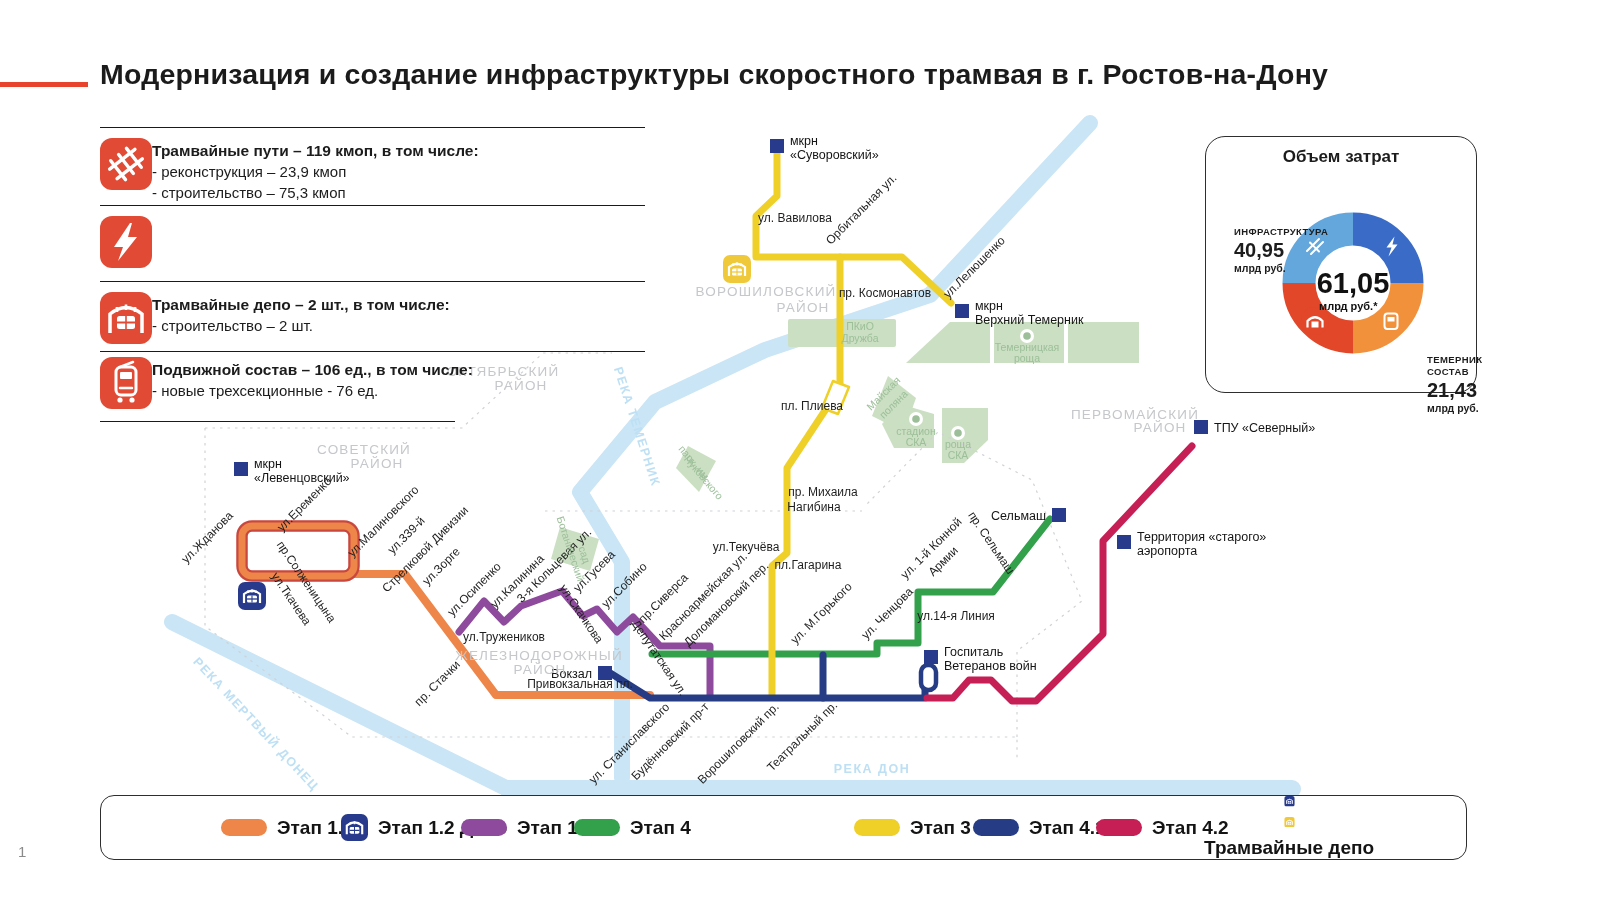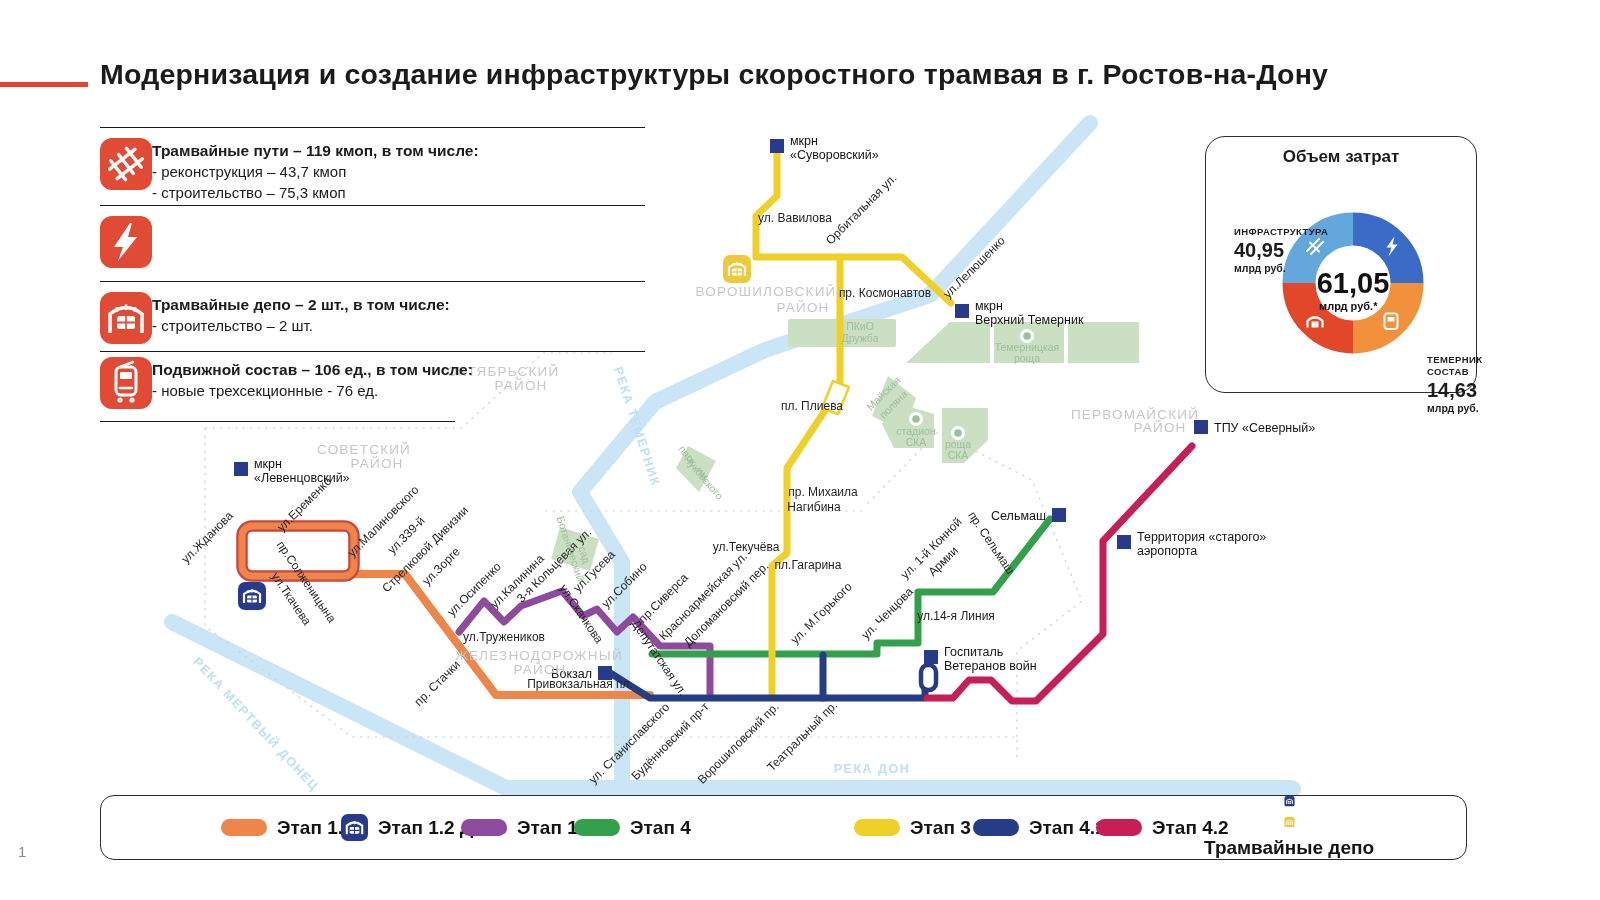--- a/index.html
+++ b/index.html
@@ -259,21 +259,21 @@
       <line x1="10" y1="20" x2="42" y2="20"></line>
           <line x1="10" y1="32" x2="42" y2="32"></line>
       <line x1="16" y1="14" x2="16" y2="38"></line>
           <line x1="26" y1="14" x2="26" y2="38"></line>
           <line x1="36" y1="14" x2="36" y2="38"></line>
         </g>
       </svg>
   </span>
   <div class="info-text">
     <div class="info-title">Трамвайные пути – 119 кмоп, в том числе:</div>
-    <div class="info-line">- реконструкция – 43,7 кмоп</div>
+    <div class="info-line">- реконструкция – 23,9 кмоп</div>
     <div class="info-line">- строительство – 75,3 кмоп</div>
   </div>
 </div>
 
 <div class="info-block" style="top:216px;">
   <span class="info-icon">
     <svg viewBox="0 0 52 52">
         <path d="M30 7 L14 31 h9 l-5 14 L37 21 h-9 l4 -14 z" fill="#fff"></path>
       </svg>
   </span>
@@ -338,21 +338,21 @@
     <text class="donut-unit" x="113" y="173">млрд руб.*</text>
   </svg>
   <div id="stat-left" class="stat">
     <div class="stat-label">ИНФРАСТРУКТУРА</div>
     <div class="stat-value">40,95</div>
     <div class="stat-unit">млрд руб.</div>
   </div>
   <div id="stat-right" class="stat">
     <div class="stat-label">ТЕМЕРНИК</div>
     <div class="stat-label">СОСТАВ</div>
-    <div class="stat-value">14,63</div>
+    <div class="stat-value">21,43</div>
     <div class="stat-unit">млрд руб.</div>
   </div>
 </div>
 
 <div id="legend" class="abs">
   <div id="legend-items" style="position:relative;width:100%;height:100%;">
       <div class="legend-item" style="left: 120px;">
         <span class="pill" style="background: var(--stage11);"></span>
         <span class="legend-label">Этап 1.1</span>
       </div>

